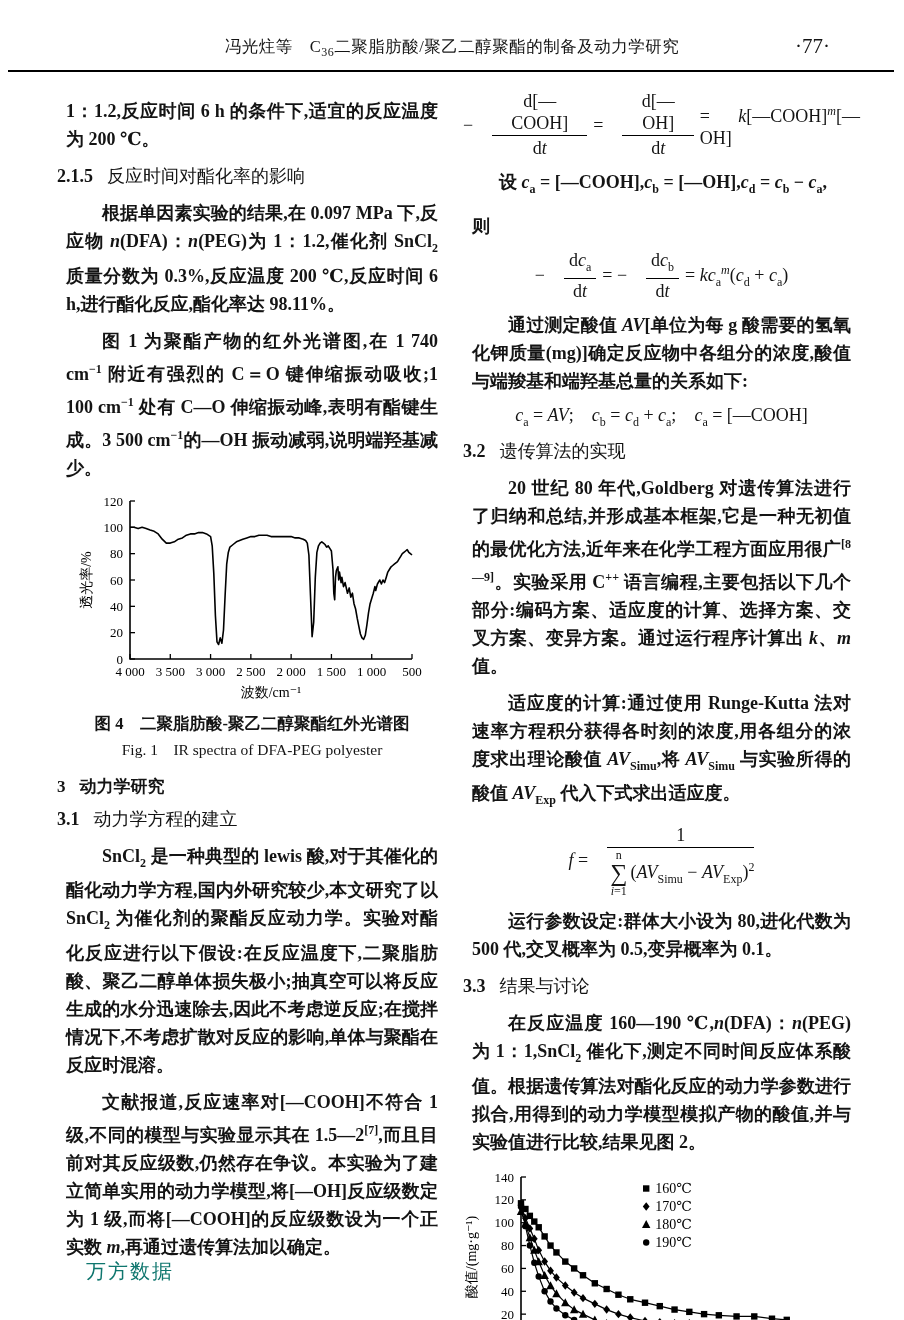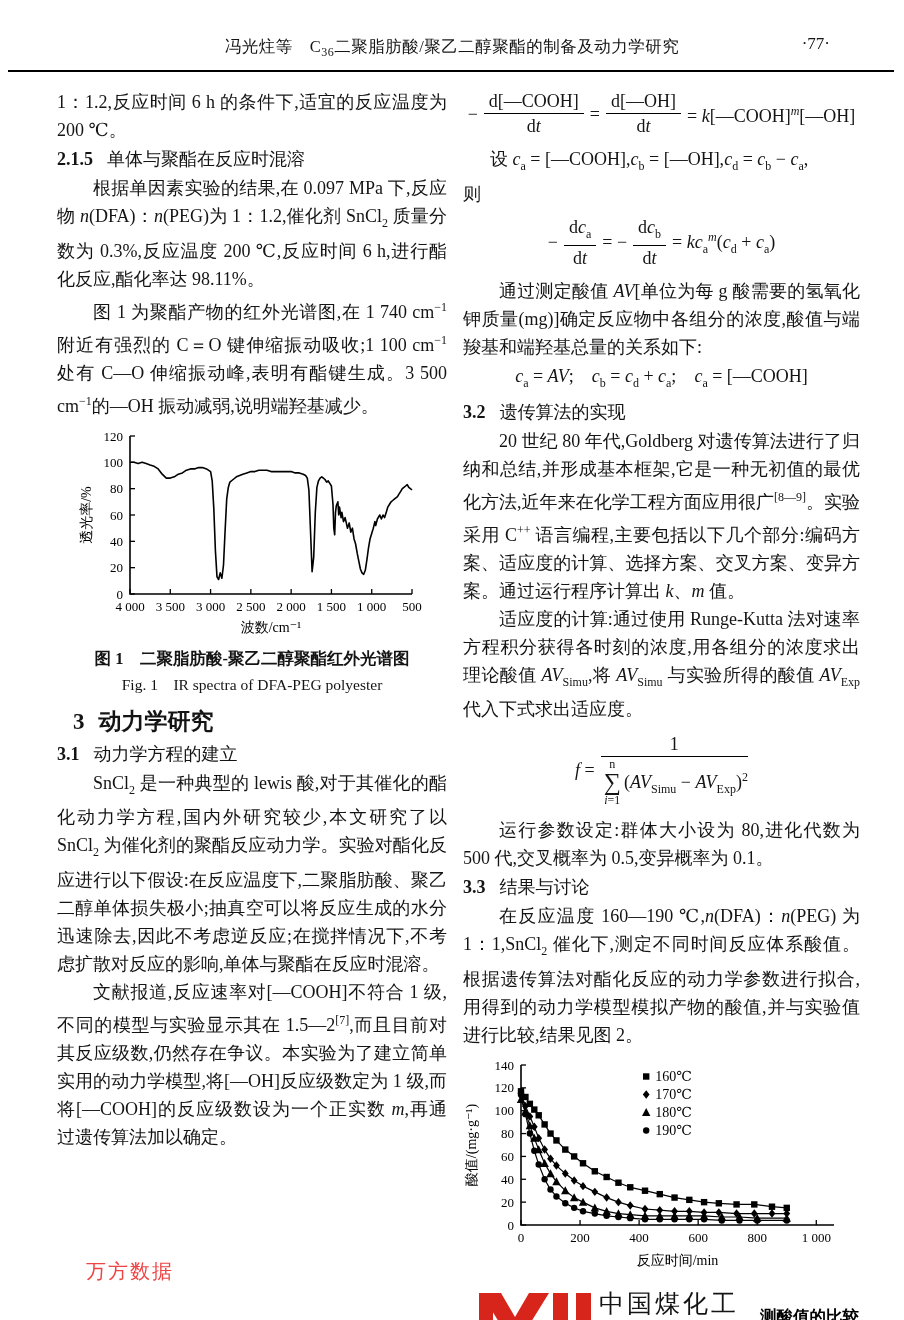--- a/index.html
+++ b/index.html
@@ -1,66 +1,66 @@
 <!DOCTYPE html>
 <html><head>
 <meta charset="utf-8">
 <style>
   html,body{margin:0;padding:0;background:#ffffff;}
   body{width:904px;height:1320px;position:relative;overflow:hidden;
        font-family:"Liberation Serif","DejaVu Serif",serif;color:#141414;}
   .header-title{position:absolute;top:36px;left:0;width:100%;text-align:center;
        font-size:16.5px;letter-spacing:.5px;}
-  .page-no{position:absolute;top:34px;right:74px;font-size:17px;}
+  .page-no{position:absolute;top:34px;right:74px;font-size:21px;}
   .header-rule{position:absolute;top:70px;left:8px;right:10px;border-top:2.5px solid #000;}
   .col{position:absolute;top:88px;text-align:justify;font-size:18px;line-height:28px;}
   .col-left{left:57px;width:390px;}
   .col-right{left:463px;width:397px;}
-  p{margin:0;text-indent:2em;}
+  p{margin:9px;text-indent:2em;font-weight:bold;}
   p.cont{text-indent:0;}
   .hd{font-weight:bold;text-indent:0;margin:1px 0;}
   .hd .num{margin-right:14px;}
-  .hd.big{font-size:23px;margin:6px 0 4px 16px;}
+  .hd.big{font-size:17px;margin:6px 0 4px 0;}
   
   .eq{display:flex;align-items:center;justify-content:center;gap:6px;
       margin:8px 0;text-indent:0;font-size:18px;line-height:22px;}
-  .frac{display:inline-flex;flex-direction:column;align-items:center;vertical-align:middle;}
+  .frac{display:inline-flex;flex-direction:column;align-items:center;vertical-align:middle;margin-left:13px;}
   .frac .num{border-bottom:1.3px solid #000;padding:0 5px 1px 5px;align-self:stretch;text-align:center;}
   .frac .den{padding-top:1px;text-align:left;}
   .sigma{display:inline-flex;flex-direction:column;align-items:center;line-height:1;margin:0 3px;}
   .sigma .top,.sigma .bot{font-size:12px;}
   .sigma .sym{font-size:24px;line-height:24px;}
   .den-row{display:inline-flex;align-items:center;}
   sub,sup{font-size:12px;}
   i{font-family:inherit;}
   
   figure{margin:0;text-align:center;text-indent:0;}
   .fig-cap-cn{font-weight:bold;font-size:16.5px;line-height:26px;}
   .fig-cap-en{font-size:15.5px;line-height:26px;}
   svg text{font-family:"Liberation Serif","DejaVu Serif",serif;fill:#000;}
   
   .fig2cap{position:relative;height:118px;margin-top:2px;text-align:left;text-indent:0;}
   .wm-logo{position:absolute;left:16px;top:6px;}
   .wm-cn{position:absolute;left:136px;top:8px;font-size:25px;letter-spacing:3px;
         font-family:"Liberation Sans","DejaVu Sans",sans-serif;
         border-bottom:2.5px solid;padding-bottom:10px;}
   .capfrag-cn{position:absolute;left:297px;top:22px;font-size:16.5px;font-weight:bold;color:#000;}
-  .footer-wm{position:absolute;left:86px;top:1258px;font-size:20px;color:#ef4444;
+  .footer-wm{position:absolute;left:86px;top:1258px;font-size:20px;color:#0f766e;
         font-family:Liberation Mono, monospace;letter-spacing:2px;}
 </style>
 </head>
 <body>
 
 <div class="header-title">冯光炷等　C<sub>36</sub>二聚脂肪酸/聚乙二醇聚酯的制备及动力学研究</div>
 <div class="page-no">·77·</div>
 <div class="header-rule"></div>
 
 <div class="col col-left">
   <p class="cont">1：1.2,反应时间 6 h 的条件下,适宜的反应温度为 200 ℃。</p>
-  <p class="hd"><span class="num">2.1.5</span><span class="ttl" style="font-weight:normal">单体与聚酯在反应时混溶</span></p>
+  <p class="hd"><span class="num">2.1.5</span><span class="ttl" style="font-weight:normal">反应时间对酯化率的影响</span></p>
   <p>根据单因素实验的结果,在 0.097 MPa 下,反应物 <i>n</i>(DFA)：<i>n</i>(PEG)为 1：1.2,催化剂 SnCl<sub>2</sub> 质量分数为 0.3%,反应温度 200 ℃,反应时间 6 h,进行酯化反应,酯化率达 98.11%。</p>
   <p>图 1 为聚酯产物的红外光谱图,在 1 740 cm<sup>−1</sup> 附近有强烈的 C＝O 键伸缩振动吸收;1 100 cm<sup>−1</sup> 处有 C—O 伸缩振动峰,表明有酯键生成。3 500 cm<sup>−1</sup>的—OH 振动减弱,说明端羟基减少。</p>
 
   <figure style="margin:6px 0 10px 0;">
     <svg width="348" height="212">
         <path d="M334 168 H52 V10" fill="none" stroke="#000" stroke-width="1.6"></path>
         <line x1="52" y1="168" x2="52" y2="163" stroke="#000" stroke-width="1.3"></line>
         <text x="52" y="185" text-anchor="middle" font-size="13">4 000</text>
         <line x1="92.28571428571428" y1="168" x2="92.28571428571428" y2="163" stroke="#000" stroke-width="1.3"></line>
         <text x="92.28571428571428" y="185" text-anchor="middle" font-size="13">3 500</text>
@@ -87,21 +87,21 @@
         <line x1="52" y1="62.666666666666664" x2="57" y2="62.666666666666664" stroke="#000" stroke-width="1.3"></line>
         <text x="45" y="67.16666666666666" text-anchor="end" font-size="13">80</text>
         <line x1="52" y1="36.33333333333333" x2="57" y2="36.33333333333333" stroke="#000" stroke-width="1.3"></line>
         <text x="45" y="40.83333333333333" text-anchor="end" font-size="13">100</text>
         <line x1="52" y1="10" x2="57" y2="10" stroke="#000" stroke-width="1.3"></line>
         <text x="45" y="14.5" text-anchor="end" font-size="13">120</text>
         <text x="193" y="206" text-anchor="middle" font-size="14">波数/cm⁻¹</text>
         <text x="13" y="89" text-anchor="middle" font-size="14" transform="rotate(-90 13 89)">透光率/%</text>
         <path d="M52.0 36.3L56.0 36.3L60.1 37.6L64.1 36.3L68.1 37.6L72.1 39.0L76.2 40.3L80.2 42.9L84.2 48.2L88.3 52.1L92.3 52.1L96.3 50.8L100.3 48.2L104.4 46.9L108.4 44.2L112.4 42.9L116.5 42.9L120.5 41.6L124.5 41.6L128.5 42.9L132.6 45.6L134.2 54.8L135.8 82.4L137.4 124.5L139.0 150.9L140.6 153.5L142.2 146.9L143.9 152.2L145.5 139.0L147.1 104.8L148.7 73.2L150.3 61.4L151.9 56.1L155.1 53.5L158.4 50.8L161.6 49.5L164.8 48.2L168.8 46.9L172.9 45.6L176.9 45.6L180.9 44.2L184.9 44.2L189.0 44.2L193.0 45.6L197.0 45.6L201.1 45.6L205.1 45.6L209.1 45.6L213.1 45.6L217.2 46.9L221.2 46.9L225.2 48.2L227.6 49.5L229.3 52.1L230.9 64.0L232.5 104.8L234.1 145.6L235.7 131.1L237.3 86.4L238.9 61.4L240.5 54.8L242.1 52.1L243.8 50.8L245.4 52.1L247.0 53.5L248.6 56.1L250.2 54.8L251.8 57.4L253.4 60.0L255.0 78.5L255.8 102.2L256.7 108.8L257.5 86.4L258.3 79.8L259.9 75.8L260.7 89.0L261.5 81.1L263.1 91.6L263.9 86.4L265.5 95.6L267.1 91.6L269.5 102.2L271.2 96.9L272.8 106.1L274.4 102.2L276.0 112.7L277.6 118.0L279.2 127.2L280.8 135.1L282.4 143.0L284.0 146.9L285.7 148.3L287.3 144.3L288.9 133.8L290.5 121.9L292.1 112.7L293.7 107.4L295.3 102.2L296.9 95.6L297.7 99.5L299.4 93.0L301.8 89.0L303.4 93.0L305.0 89.0L306.6 91.6L308.2 86.4L309.8 81.1L311.4 78.5L313.1 75.8L314.7 74.5L316.3 73.2L317.9 71.9L319.5 70.6L321.1 67.9L322.7 65.3L324.3 62.7L325.9 61.4L327.6 60.0L329.2 58.7L330.0 60.0L330.8 61.4L332.4 62.7L334.0 64.0" fill="none" stroke="#000" stroke-width="1.6" stroke-linejoin="round"></path>
       </svg>
-    <div class="fig-cap-cn">图 1　二聚脂肪酸-聚乙二醇聚酯红外光谱图</div>
+    <div class="fig-cap-cn">图 4　二聚脂肪酸-聚乙二醇聚酯红外光谱图</div>
     <div class="fig-cap-en">Fig. 1　IR spectra of DFA-PEG polyester</div>
   </figure>
 
   <p class="hd big"><span class="num">3</span><span class="ttl">动力学研究</span></p>
   <p class="hd"><span class="num">3.1</span><span class="ttl" style="font-weight:normal">动力学方程的建立</span></p>
   <p>SnCl<sub>2</sub> 是一种典型的 lewis 酸,对于其催化的酯化动力学方程,国内外研究较少,本文研究了以 SnCl<sub>2</sub> 为催化剂的聚酯反应动力学。实验对酯化反应进行以下假设:在反应温度下,二聚脂肪酸、聚乙二醇单体损失极小;抽真空可以将反应生成的水分迅速除去,因此不考虑逆反应;在搅拌情况下,不考虑扩散对反应的影响,单体与聚酯在反应时混溶。</p>
   <p>文献报道,反应速率对[—COOH]不符合 1 级,不同的模型与实验显示其在 1.5—2<sup>[7]</sup>,而且目前对其反应级数,仍然存在争议。本实验为了建立简单实用的动力学模型,将[—OH]反应级数定为 1 级,而将[—COOH]的反应级数设为一个正实数 <i>m</i>,再通过遗传算法加以确定。</p>
 </div>
 
 <div class="col col-right">

